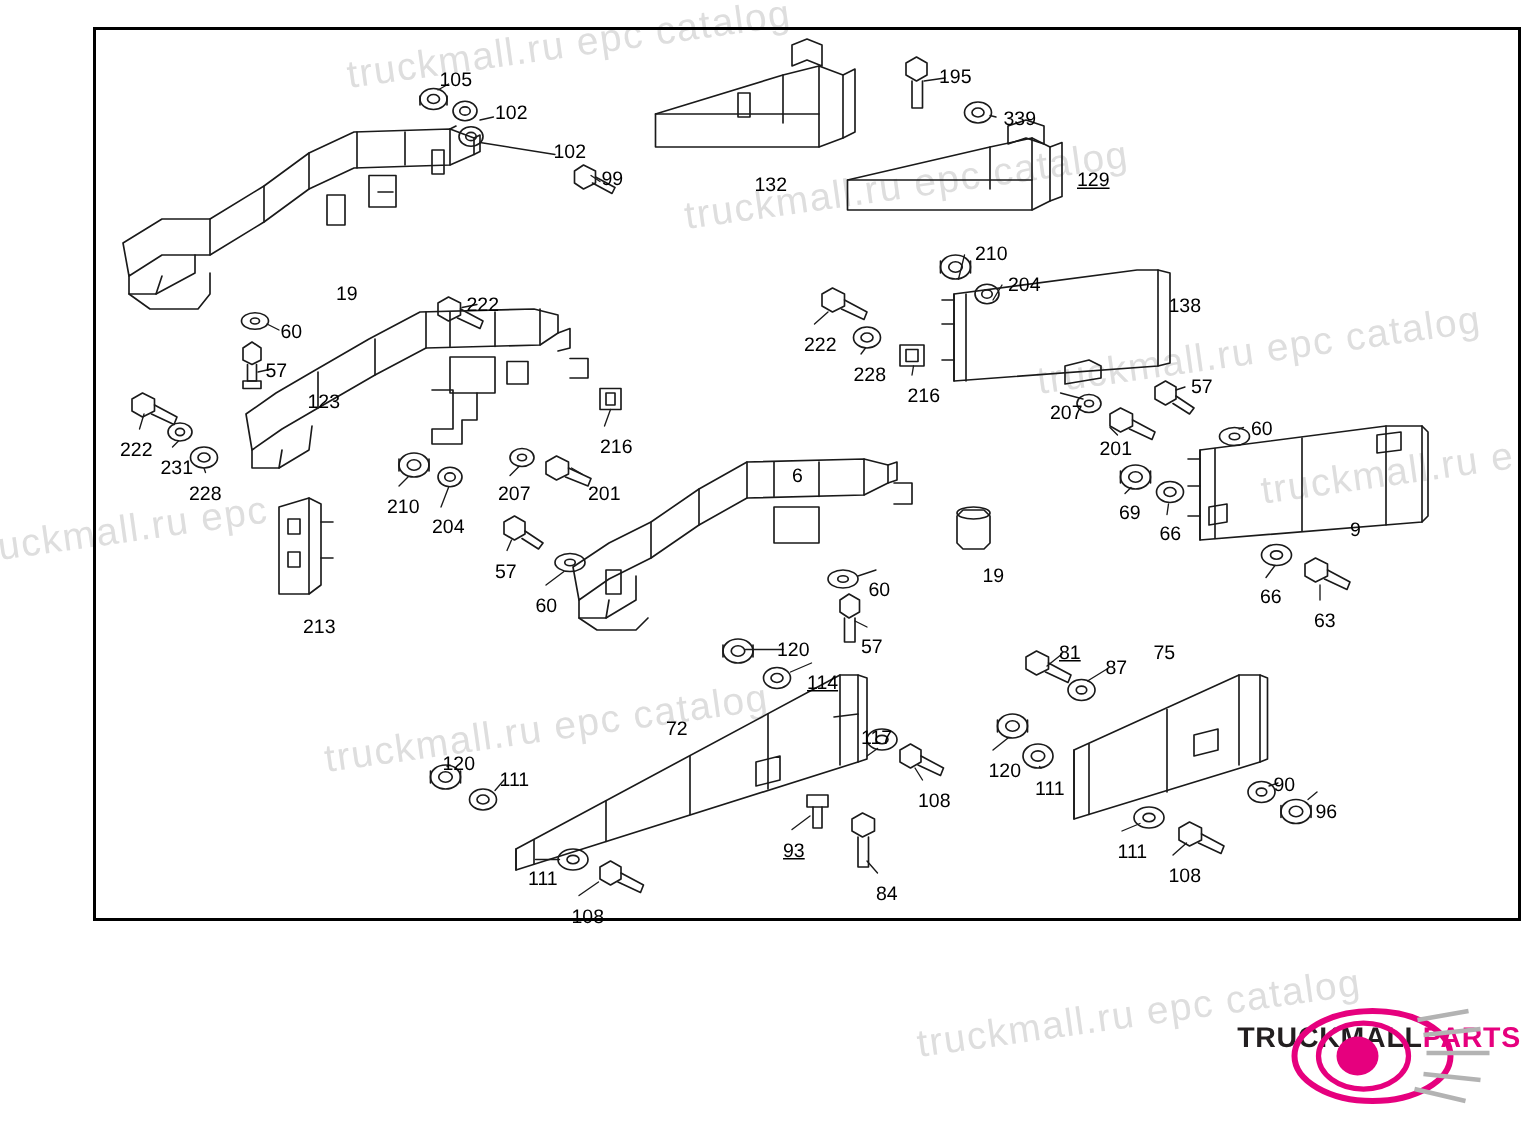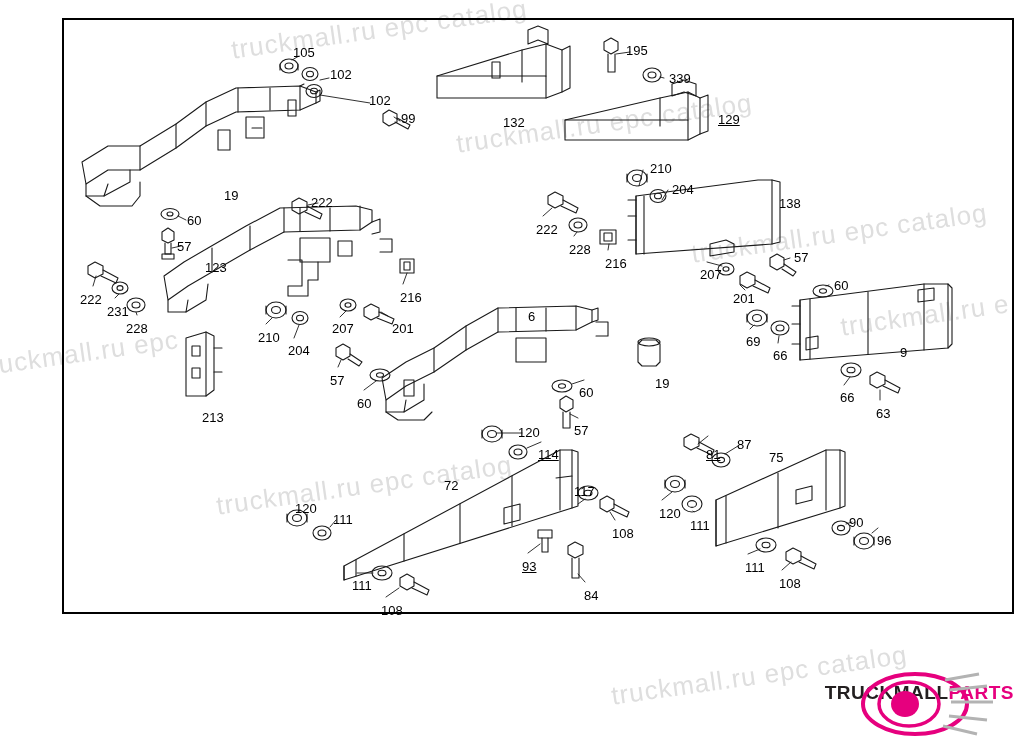--- a/index.html
+++ b/index.html
@@ -554,23 +554,23 @@
       <div class="label" style="left: 538px; top: 448px; text-decoration: underline;">114</div>
       <div class="label" style="left: 444px; top: 479px;">72</div>
       <div class="label" style="left: 295px; top: 502px;">120</div>
       <div class="label" style="left: 333px; top: 513px;">111</div>
       <div class="label" style="left: 352px; top: 579px;">111</div>
       <div class="label" style="left: 381px; top: 604px;">108</div>
       <div class="label" style="left: 574px; top: 485px;">117</div>
       <div class="label" style="left: 612px; top: 527px;">108</div>
       <div class="label" style="left: 522px; top: 560px; text-decoration: underline;">93</div>
       <div class="label" style="left: 584px; top: 589px;">84</div>
-      <div class="label" style="left: 706px; top: 448px; text-decoration: underline;">81</div>
+      <div class="label" style="left: 706px; top: 428px; text-decoration: underline;">81</div>
       <div class="label" style="left: 737px; top: 438px;">87</div>
-      <div class="label" style="left: 769px; top: 451px;">75</div>
+      <div class="label" style="left: 769px; top: 428px;">75</div>
       <div class="label" style="left: 659px; top: 507px;">120</div>
       <div class="label" style="left: 690px; top: 519px;">111</div>
       <div class="label" style="left: 745px; top: 561px;">111</div>
       <div class="label" style="left: 779px; top: 577px;">108</div>
       <div class="label" style="left: 849px; top: 516px;">90</div>
       <div class="label" style="left: 877px; top: 534px;">96</div>
     </div>
 
   <div class="logo-text">
     <span>TRUCKMALL</span><span class="accent">PARTS</span>

